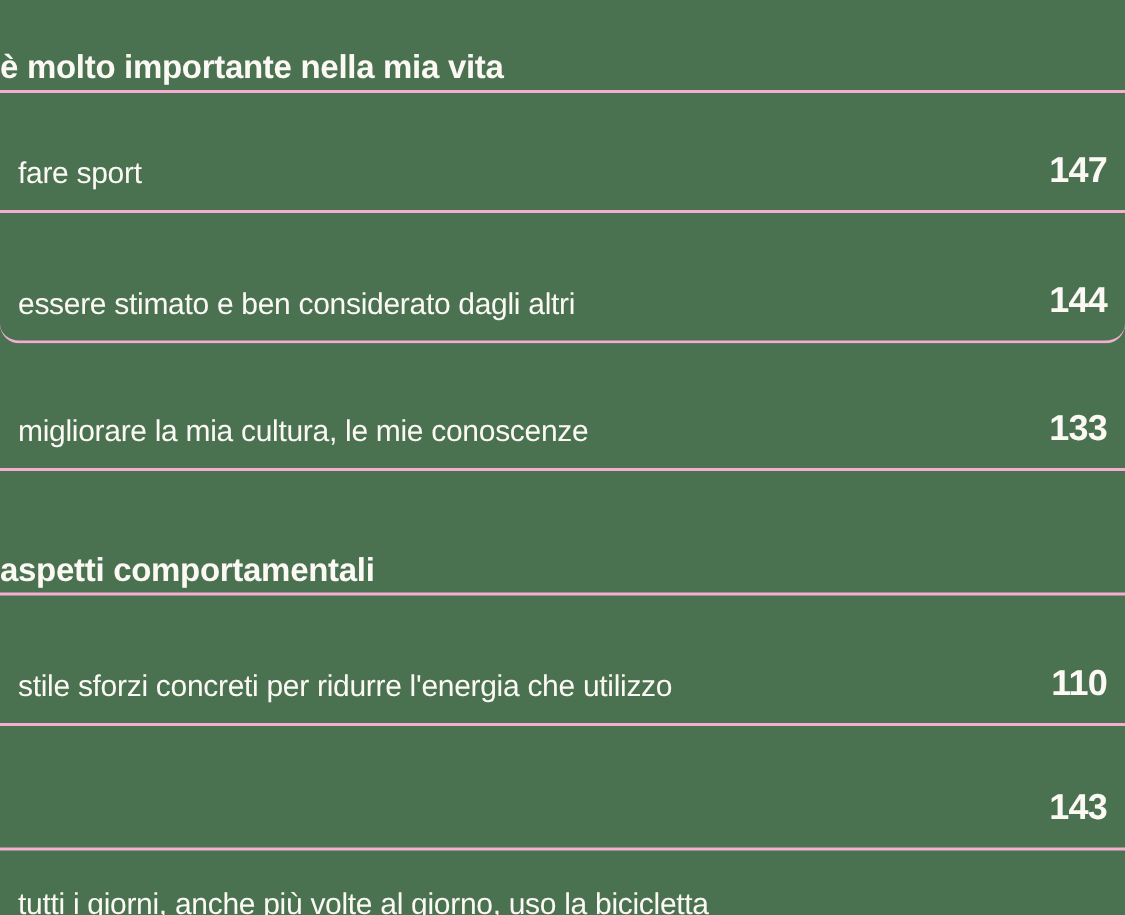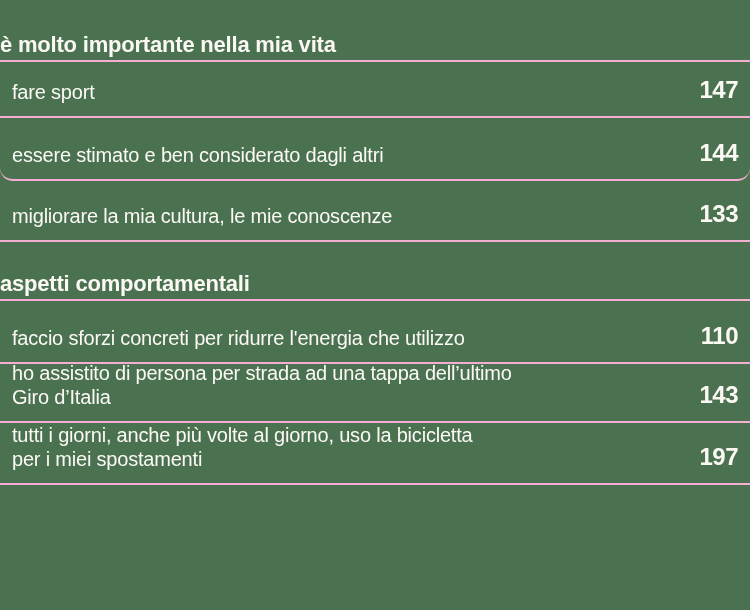--- a/index.html
+++ b/index.html
@@ -1,20 +1,20 @@
 <!DOCTYPE html>
 <html style="--bg: #4A7251; --divider: #F3AED2; --text: #FCF9F4;"><head>
 <meta charset="utf-8">
 <style>
   :root{
     --bg:#4A7251;
     --divider:#F3AED2;
     --text:#FCF9F4;
   }
-  *{margin:0;padding:0;box-sizing:border-box;}
+  *{margin:0;padding:0;box-sizing:border-box;gap:24px;}
   html,body{width:750px;height:610px;}
   body{
     background:var(--bg);
     font-family:"Liberation Sans", sans-serif;
     color:var(--text);
     overflow:hidden;
   }
   .page{
     width:750px;height:610px;
     display:flex;flex-direction:column;
@@ -67,26 +67,24 @@
       <div class="row-value">144</div>
     </div>
     <div class="data-row" style="height: 61px;">
       <div class="row-label">migliorare la mia cultura, le mie conoscenze</div>
       <div class="row-value">133</div>
     </div>
     <div class="section-row" style="height: 59px;">
       <div class="section-title">aspetti comportamentali</div>
     </div>
     <div class="data-row" style="height: 63px;">
-      <div class="row-label">faccio sforzi concreti per ridurre l'energia che utilizzo</div>
+      <div class="row-label">stile sforzi concreti per ridurre l'energia che utilizzo</div>
       <div class="row-value">110</div>
     </div>
     <div class="data-row" style="height: 59px;">
-      <div class="row-label">ho assistito di persona per strada ad una tappa dell’ultimo
-Giro d’Italia</div>
       <div class="row-value">143</div>
     </div>
     <div class="data-row" style="height: 62px;">
       <div class="row-label">tutti i giorni, anche più volte al giorno, uso la bicicletta
 per i miei spostamenti</div>
       <div class="row-value">197</div>
     </div>
   </main>
 
 </body></html>

